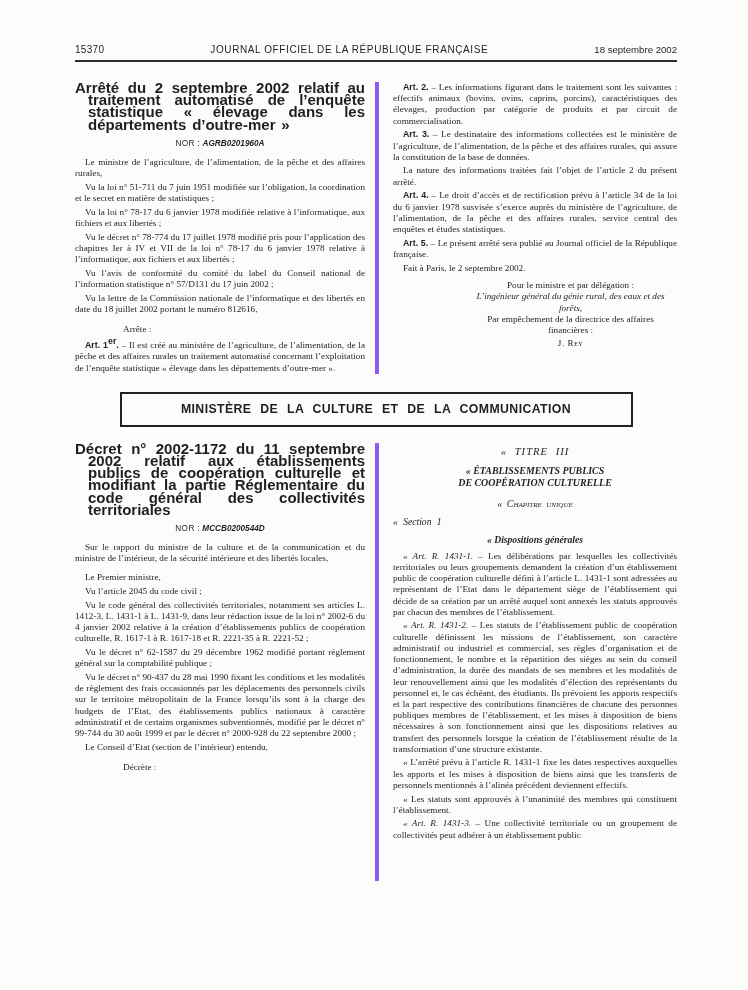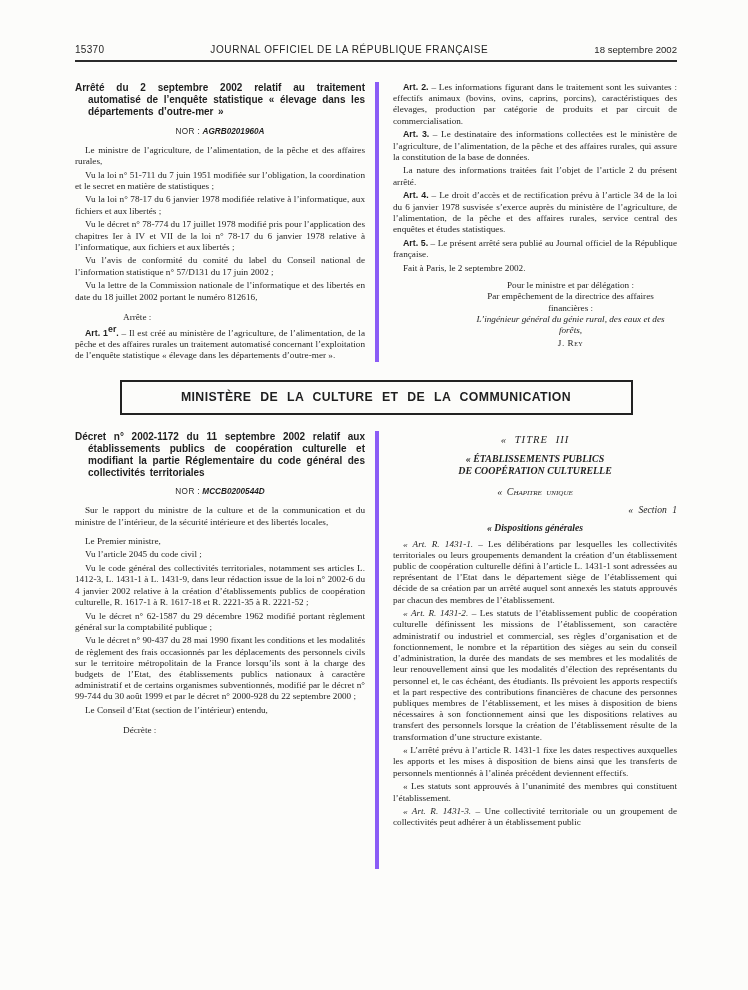--- a/index.html
+++ b/index.html
@@ -31,21 +31,21 @@
   .mbox1{width:442px;margin-top:42px;font-size:12.3px;line-height:17px;padding:6px 14px;}
   .mbox2{width:497px;margin-top:18px;font-size:12.3px;line-height:17px;padding:7px 6px;}
   
   .cols{display:flex;align-items:stretch;margin-top:20px;}
   .cols2{margin-top:16px;min-height:438px;}
   .colL{flex:0 0 290px;max-width:290px;}
   .colR{flex:1;border-left:4px solid #8b5cf6;margin-left:10px;padding-left:14px;min-width:0;}
   
   .doc-title{
     font-family:"Liberation Sans", sans-serif;font-weight:bold;
-    font-size:10px;line-height:12.2px;text-align:justify;
+    font-size:15px;line-height:12.2px;text-align:justify;
     word-spacing:1.6px;
     padding-left:13px;text-indent:-13px;margin:0;
   }
   .nor{
     text-align:center;font-family:"Liberation Sans", sans-serif;
     font-size:8.2px;margin:8px 0 9px;
   }
   .nor .nor-label{letter-spacing:.4px;}
   .nor .nor-value{font-style:italic;font-weight:bold;}
   p.body{
@@ -63,21 +63,21 @@
     width:205px;margin:6px 4px 0 auto;text-align:center;
     font-size:9.2px;line-height:11.4px;
   }
   .sig-line{margin:0;}
   .sig-ital{font-style:italic;}
   .sig-name{font-variant:small-caps;letter-spacing:.5px;margin-top:1px;}
   
   .h-titre{text-align:center;font-style:italic;font-size:10.6px;margin:3px 0 0;letter-spacing:1px;word-spacing:4px;}
   .h-etab{text-align:center;font-style:italic;font-weight:bold;font-size:9.9px;line-height:12.5px;margin:8px 0 0;white-space:pre-line;}
   .h-chap{text-align:center;font-style:italic;font-variant:small-caps;font-size:10px;margin:8px 0 0;word-spacing:2px;}
-  .h-sect{text-align:right;font-style:italic;font-size:9.6px;margin:7px 0 0;word-spacing:3px;}
+  .h-sect{text-align:left;font-style:italic;font-size:9.6px;margin:7px 0 0;word-spacing:3px;}
   .h-disp{text-align:center;font-style:italic;font-weight:bold;font-size:9.6px;margin:7px 0 0;}
 </style>
 </head>
 <body>
 
 <div class="page">
 
   <div class="hdr">
     <span class="pageno">15370</span>
     <span class="jtitle">JOURNAL OFFICIEL DE LA RÉPUBLIQUE FRANÇAISE</span>
@@ -105,22 +105,22 @@
 
     <div class="colR">
       <p class="body" style="margin-top:0"><span class="art-label">Art. 2.</span><span> – Les informations figurant dans le traitement sont les suivantes : effectifs animaux (bovins, ovins, caprins, porcins), caractéristiques des élevages, production par catégorie de produits et par circuit de commercialisation.</span></p>
       <p class="body"><span class="art-label">Art. 3.</span><span> – Le destinataire des informations collectées est le ministère de l’agriculture, de l’alimentation, de la pêche et des affaires rurales, qui assure la constitution de la base de données.</span></p>
       <p class="body"><span>La nature des informations traitées fait l’objet de l’article 2 du présent arrêté.</span></p>
       <p class="body"><span class="art-label">Art. 4.</span><span> – Le droit d’accès et de rectification prévu à l’article 34 de la loi du 6 janvier 1978 susvisée s’exerce auprès du ministère de l’agriculture, de l’alimentation, de la pêche et des affaires rurales, service central des enquêtes et études statistiques.</span></p>
       <p class="body"><span class="art-label">Art. 5.</span><span> – Le présent arrêté sera publié au Journal officiel de la République française.</span></p>
       <p class="body fait">Fait à Paris, le 2 septembre 2002.</p>
       <div class="sig">
         <p class="sig-line">Pour le ministre et par délégation :</p>
+        <p class="sig-line sig-ital">L’ingénieur général du génie rural, des eaux et des forêts,</p>
         <p class="sig-line">Par empêchement de la directrice des affaires financières :</p>
-        <p class="sig-line sig-ital">L’ingénieur général du génie rural, des eaux et des forêts,</p>
         <p class="sig-line sig-name">J. Rey</p>
       </div>
     </div>
   </div>
 
   <div class="mbox mbox2">MINISTÈRE DE LA CULTURE ET DE LA COMMUNICATION</div>
 
   <div class="cols cols2">
     <div class="colL">
       <p class="doc-title">Décret n° 2002-1172 du 11 septembre 2002 relatif aux établissements publics de coopération culturelle et modifiant la partie Réglementaire du code général des collectivités territoriales</p>

